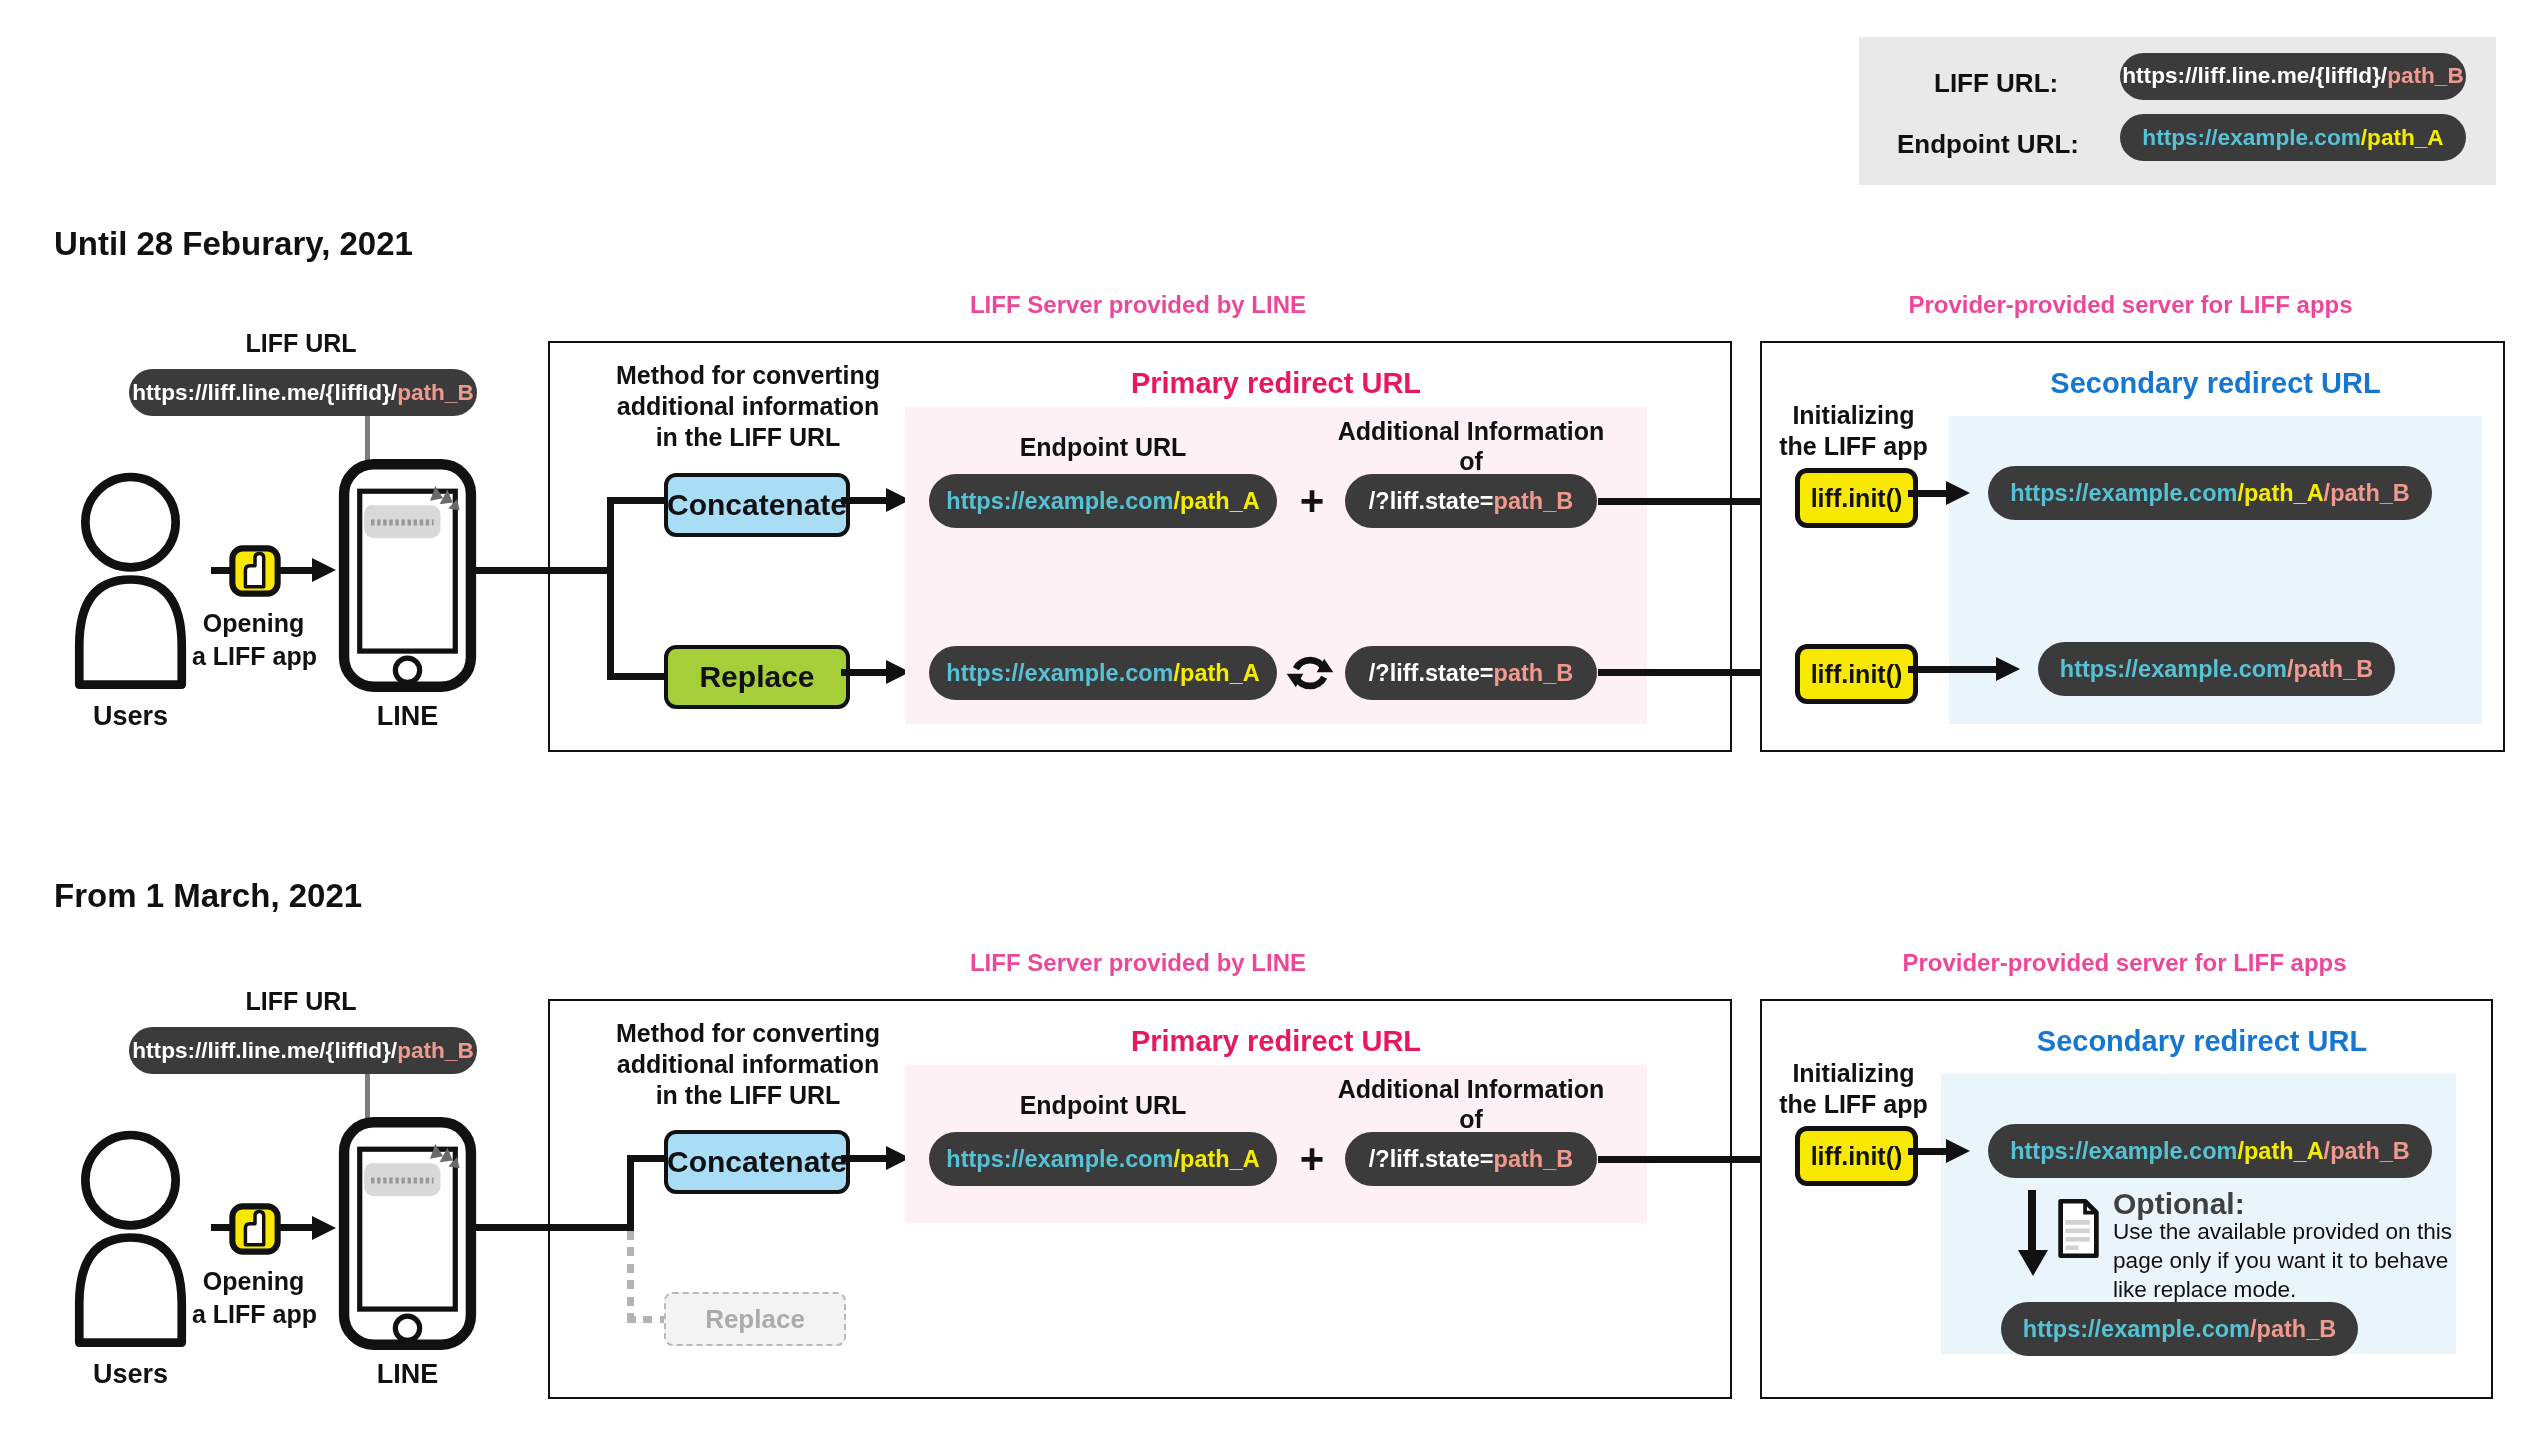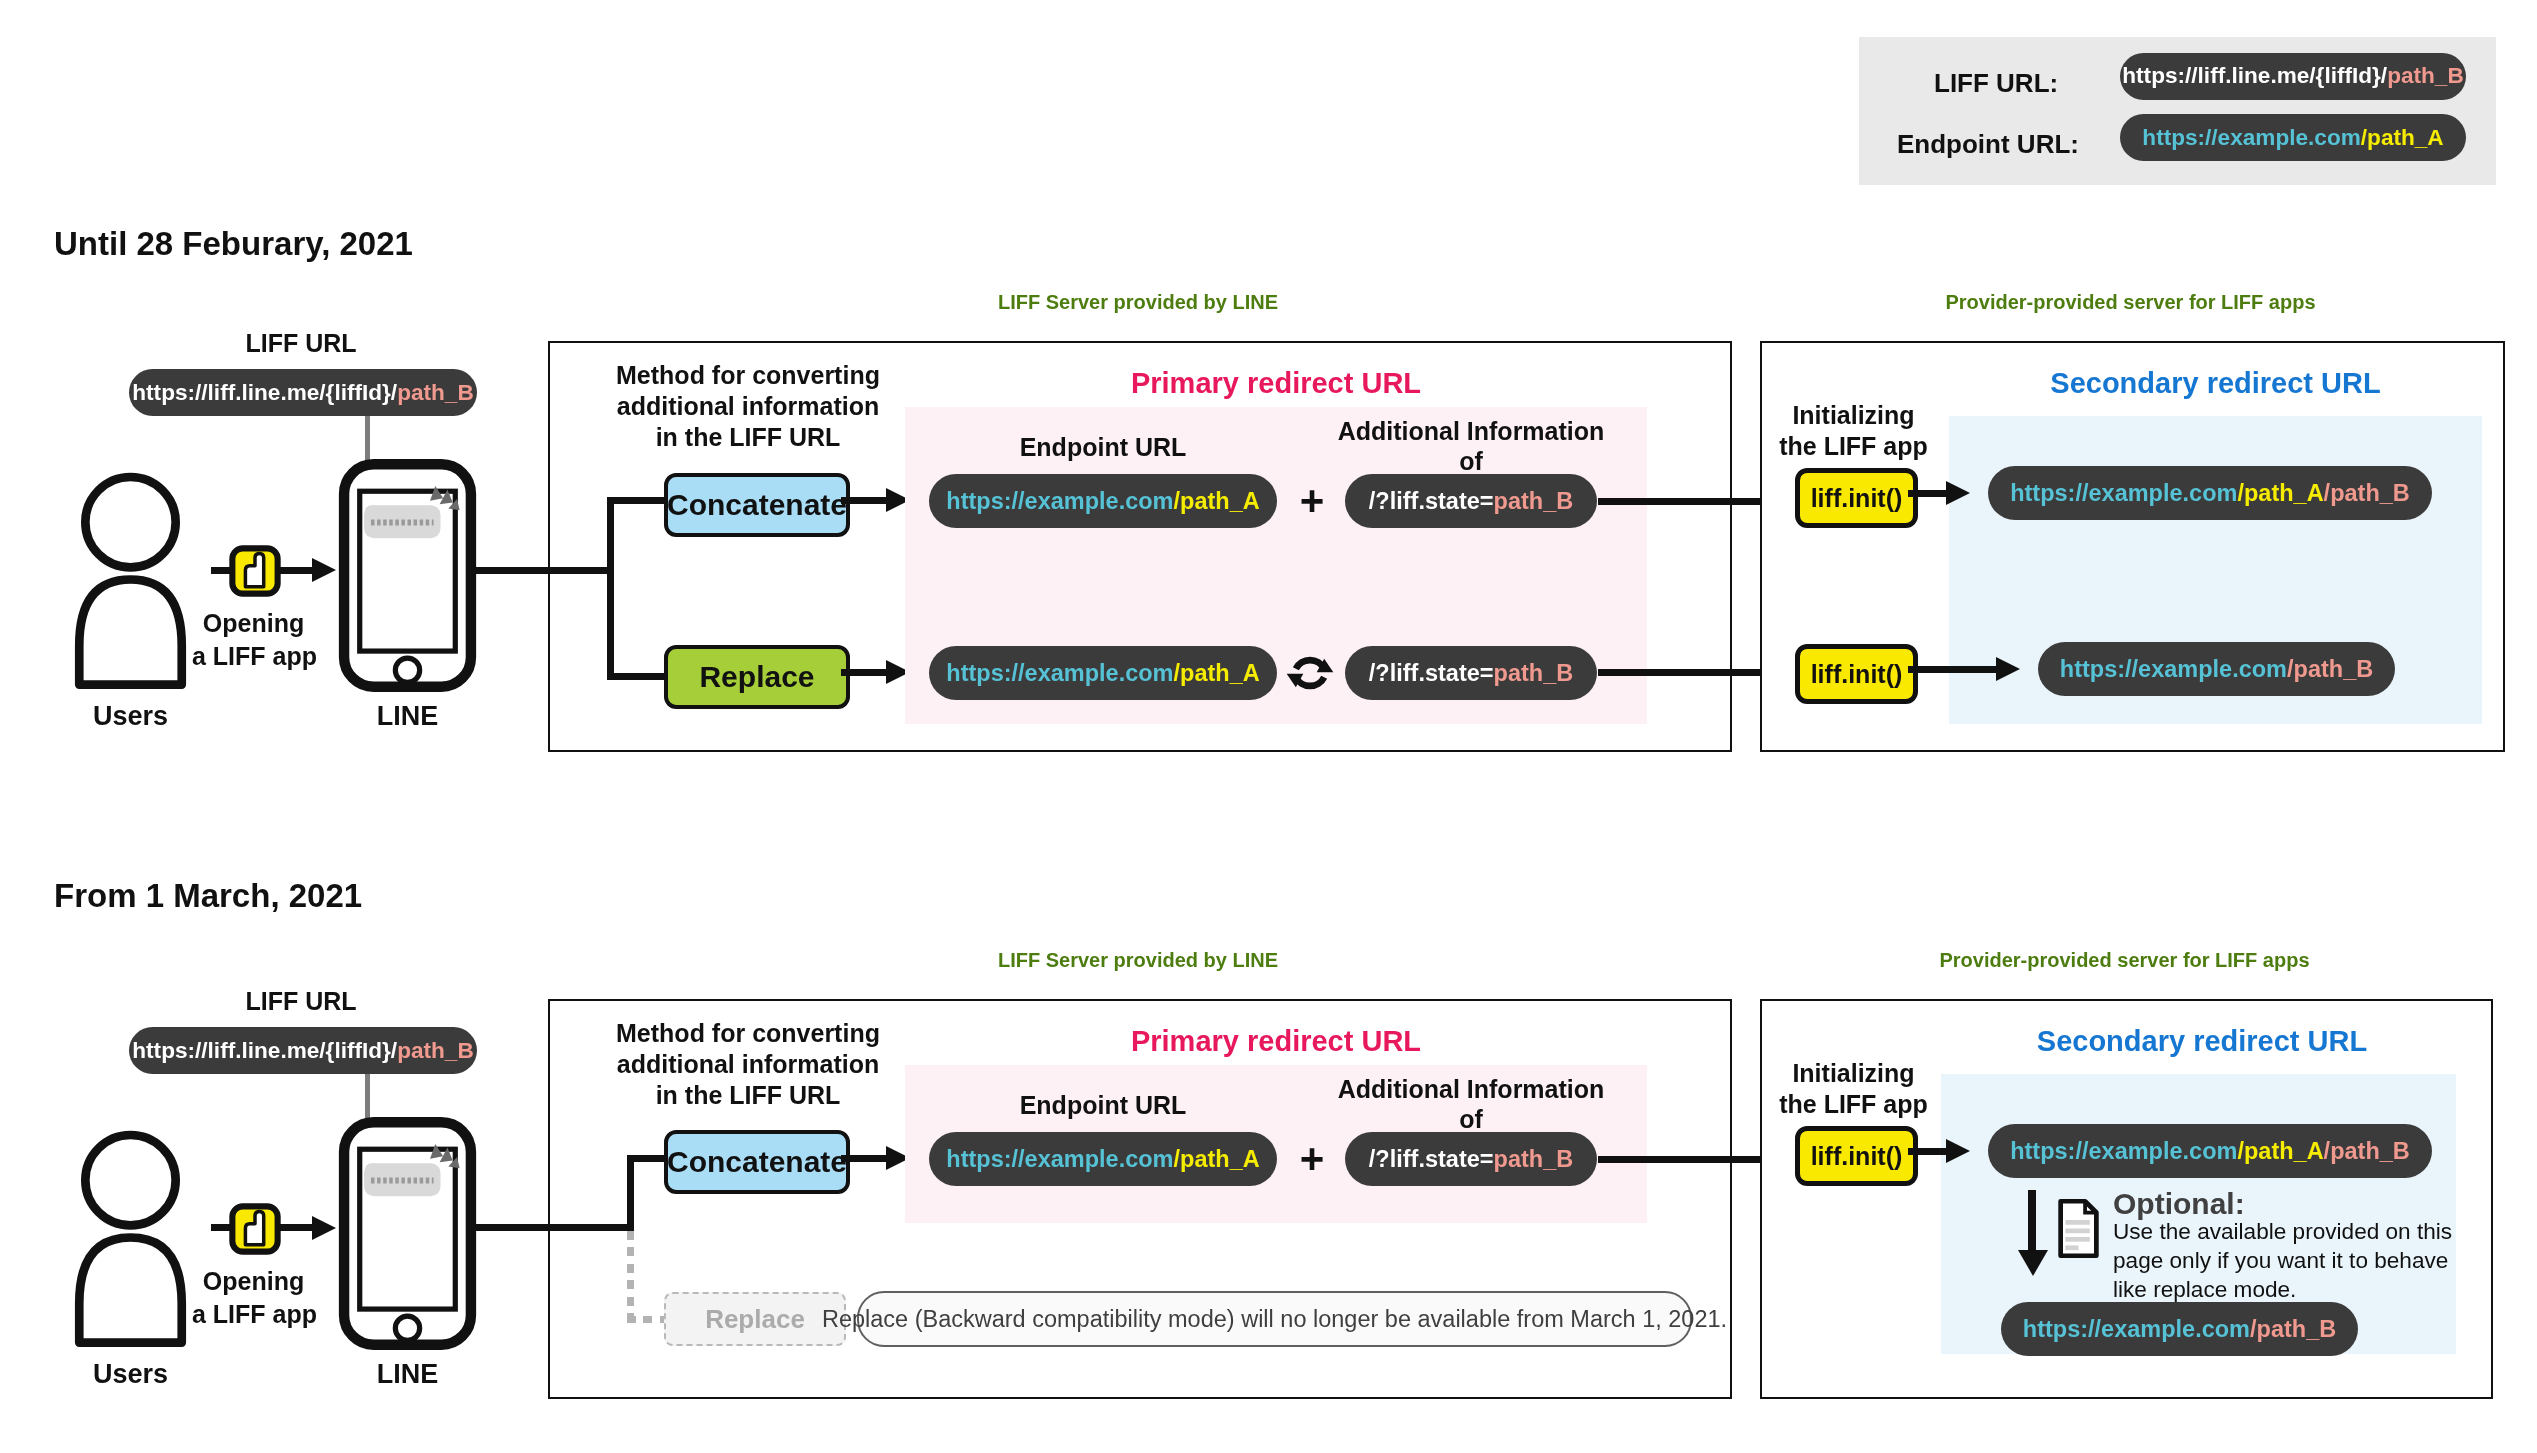--- a/index.html
+++ b/index.html
@@ -1,21 +1,21 @@
 <!DOCTYPE html>
 <html style="font-size:14px"><head>
 <meta charset="utf-8">
 <style>
   html,body{margin:0;padding:0;background:#ffffff;}
   body{font-family:"Liberation Sans",sans-serif;}
   .canvas{position:relative;width:2538px;height:1453px;background:#fff;overflow:hidden;}
   .abs{position:absolute;}
   .ctr{text-align:center;}
   .heading{font-size:33px;font-weight:bold;color:#111;white-space:nowrap;}
-  .boxhdr{font-size:20px;font-weight:bold;color:#4d7c0f;}
+  .boxhdr{font-size:24px;font-weight:bold;color:#ec4899;}
   .outline-box{border:2.6px solid #111;background:#fff;}
   .pill{background:#3b3b3b;border-radius:28px;display:flex;align-items:center;justify-content:center;white-space:nowrap;font-weight:bold;font-size:23.5px;}
   .pill span{white-space:pre;}
   .c-white{color:#ffffff;}
   .c-cyan{color:#56c2d6;}
   .c-yellow{color:#f6ec00;}
   .c-salmon{color:#f0998f;}
   .btn{border:4.4px solid #111;border-radius:12.2px;display:flex;align-items:center;justify-content:center;font-size:30px;font-weight:bold;color:#111;}
   .btn-blue{background:#a9dcf5;}
   .btn-green{background:#a5ce39;}
@@ -266,21 +266,20 @@
       <span class="c-yellow">/path_A</span>
   </div>
   <div class="abs plus ctr" style="left:1286px;top:1132px;width:52px;">+</div>
   <div class="abs pill" style="left:1345px;top:1132px;width:252px;height:54px;">
     <span class="c-white">/?liff.state=</span>
       <span class="c-salmon">path_B</span>
   </div>
   <div class="abs hline" style="left:1598px;top:1156px;width:198px;"></div>
 
   <div class="abs btn-disabled" style="left:664px;top:1292px;width:178px;height:50px;">Replace</div>
-  <div class="abs note-pill" style="left:857px;top:1291px;width:831px;height:52px;">Replace (Backward compatibility mode) will no longer be available from March 1, 2021.</div>
 
   <div class="abs boxhdr ctr" style="left:1760px;top:949px;width:729px;">Provider-provided server for LIFF apps</div>
   <div class="abs outline-box" style="left:1760px;top:999px;width:729px;height:396px;"></div>
   <div class="abs lbl-secondary ctr" style="left:1941px;top:1025px;width:522px;">Secondary redirect URL</div>
   <div class="abs sublbl ctr" style="left:1775px;top:1058px;width:157px;">
     <div>Initializing</div>
     <div>the LIFF app</div>
   </div>
   <div class="abs panel-blue" style="left:1941px;top:1074px;width:515px;height:280px;"></div>
 

